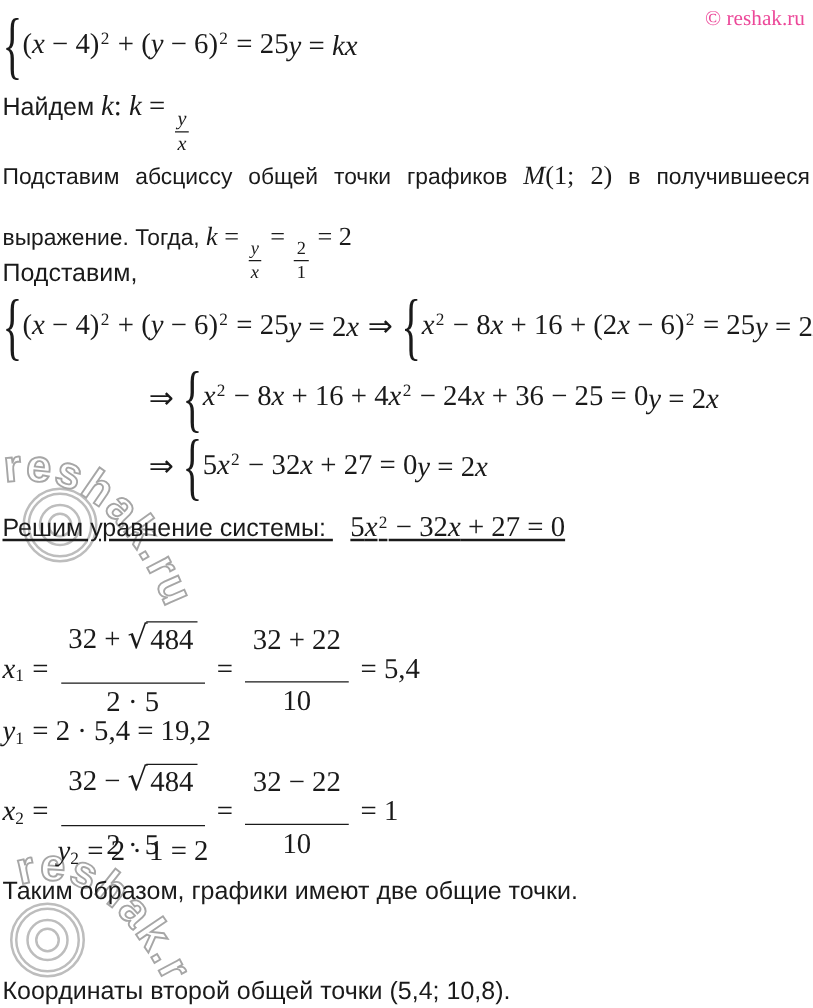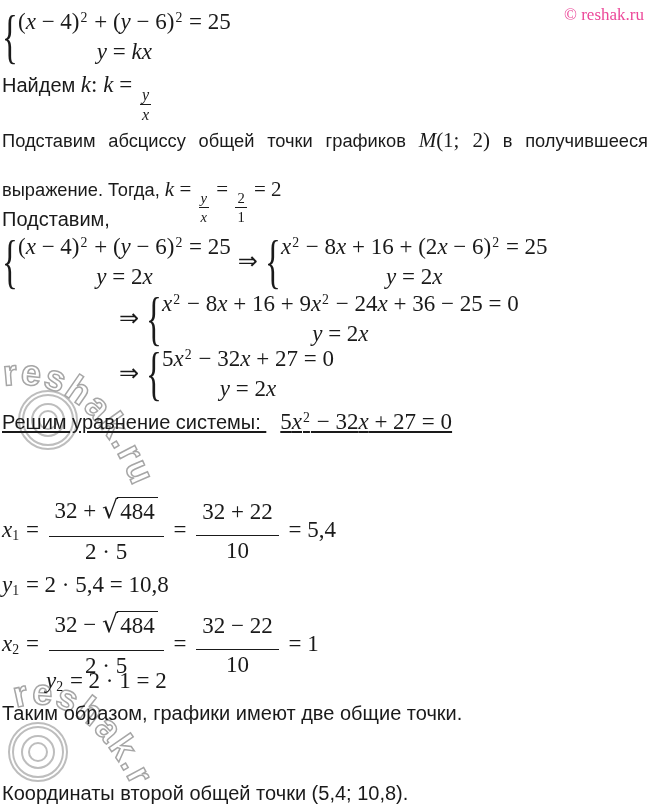--- a/index.html
+++ b/index.html
@@ -12,34 +12,34 @@
   .mathline{font-size:23px;white-space:nowrap;}
   .mn{font-family:"Liberation Serif",serif;font-style:normal;}
   .mi{font-family:"Liberation Serif",serif;font-style:italic;}
   .mc{font-family:"Liberation Sans",sans-serif;font-size:.87em;}
   .ms{font-size:.6em;position:relative;top:-.5em;margin:0 1px;}
   .mb{font-size:.6em;position:relative;top:.25em;margin-right:1px;}
   .gap{display:inline-block;}
   
   .frac{display:inline-flex;flex-direction:column;align-items:center;vertical-align:middle;
         margin:0 4px;line-height:1.25;text-align:center;}
-  .fnum{border-bottom:1.8px solid currentColor;padding:0 6px 9px;}
+  .fnum{border-bottom:1.8px solid currentColor;padding:0 6px 19px;}
   .fden{padding-top:1px;}
   .frac.sm{font-size:.7em;line-height:1.1;vertical-align:-.5em;margin:0 2px;}
   .frac.sm .fnum{border-bottom-width:1.3px;padding:0 2px;}
   
   .sqrt{display:inline-flex;align-items:flex-start;}
   .rsign{line-height:1.05;font-size:1.1em;margin-right:-1px;font-family:"DejaVu Sans",sans-serif;}
   .rad{border-top:1.7px solid currentColor;padding:0 3px;}
   
   .row{display:flex;align-items:center;}
   .system{display:inline-flex;align-items:center;}
   .brace{font-family:"Liberation Serif",serif;font-size:60px;line-height:1;font-weight:400;
          width:16px;display:flex;justify-content:center;transform:scaleX(.55);}
-  .sysrows{display:flex;flex-direction:column;align-items:center;}
+  .sysrows{display:flex;flex-direction:row;align-items:center;}
   .sysrow{line-height:27px;white-space:nowrap;font-size:23px;}
   .arrow{font-size:24px;margin:0 7px;font-family:"DejaVu Sans",sans-serif;}
   
   .para{width:646px;font-size:19px;}
   .para .mathline{font-size:21px;white-space:normal;}
   .jline{text-align:justify;text-align-last:justify;}
   .para .line2{margin-top:24px;white-space:nowrap;}
   
   .wm{position:absolute;pointer-events:none;}
   .wm circle{fill:none;stroke:#bdbdbd;stroke-width:2;}
@@ -123,21 +123,21 @@
         <div class="sysrow mathline"><span class="mi">y</span><span class="mn"> = 2</span><span class="mi">x</span></div>
       </div>
     </div>
   </div>
 
   <div class="abs row" style="left:112px;top:288px;">
     <span class="arrow">⇒</span>
     <div class="system">
       <span class="brace">{</span>
       <div class="sysrows">
-        <div class="sysrow mathline"><span class="mi">x</span><span class="ms">2</span><span class="mn"> − 8</span><span class="mi">x</span><span class="mn"> + 16 + 9</span><span class="mi">x</span><span class="ms">2</span><span class="mn"> − 24</span><span class="mi">x</span><span class="mn"> + 36 − 25 = 0</span></div>
+        <div class="sysrow mathline"><span class="mi">x</span><span class="ms">2</span><span class="mn"> − 8</span><span class="mi">x</span><span class="mn"> + 16 + 4</span><span class="mi">x</span><span class="ms">2</span><span class="mn"> − 24</span><span class="mi">x</span><span class="mn"> + 36 − 25 = 0</span></div>
         <div class="sysrow mathline"><span class="mi">y</span><span class="mn"> = 2</span><span class="mi">x</span></div>
       </div>
     </div>
   </div>
 
   <div class="abs row" style="left:112px;top:343px;">
     <span class="arrow">⇒</span>
     <div class="system">
       <span class="brace">{</span>
       <div class="sysrows">
@@ -154,21 +154,21 @@
         <span class="fnum"><span class="mn">32 + </span><span class="sqrt">
             <span class="rsign">√</span>
             <span class="rad"><span class="mn">484</span></span>
           </span></span>
         <span class="fden"><span class="mn">2 · 5</span></span>
       </span><span class="mn"> = </span><span class="frac">
         <span class="fnum"><span class="mn">32 + 22</span></span>
         <span class="fden"><span class="mn">10</span></span>
       </span><span class="mn"> = 5,4</span></div>
 
-  <div class="abs mathline" style="left:2px;top:572px;"><span class="mi">y</span><span class="mb">1</span><span class="mn"> = 2 · 5,4 = 10,8</span></div>
+  <div class="abs mathline" style="left:2px;top:572px;"><span class="mi">y</span><span class="mb">1</span><span class="mn"> = 2 · 5,4 = 19,2</span></div>
 
   <div class="abs mathline" style="left:2px;top:611px;"><span class="mi">x</span><span class="mb">2</span><span class="mn"> = </span><span class="frac">
         <span class="fnum"><span class="mn">32 − </span><span class="sqrt">
             <span class="rsign">√</span>
             <span class="rad"><span class="mn">484</span></span>
           </span></span>
         <span class="fden"><span class="mn">2 · 5</span></span>
       </span><span class="mn"> = </span><span class="frac">
         <span class="fnum"><span class="mn">32 − 22</span></span>
         <span class="fden"><span class="mn">10</span></span>

